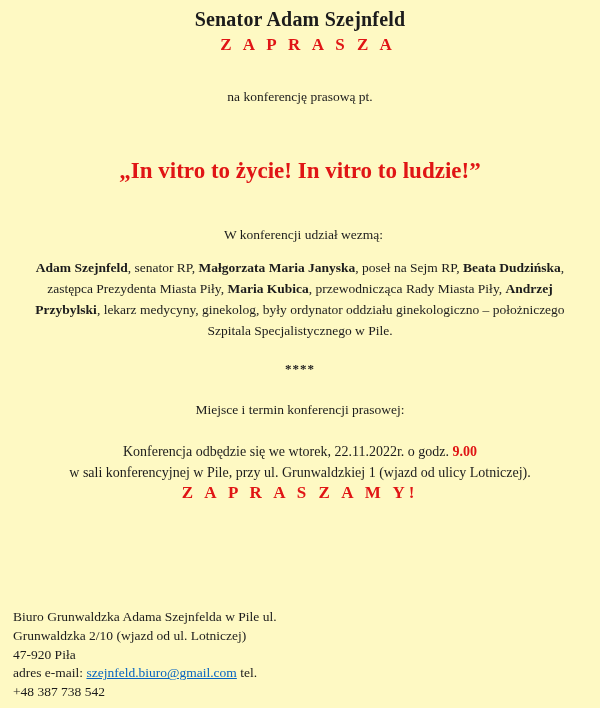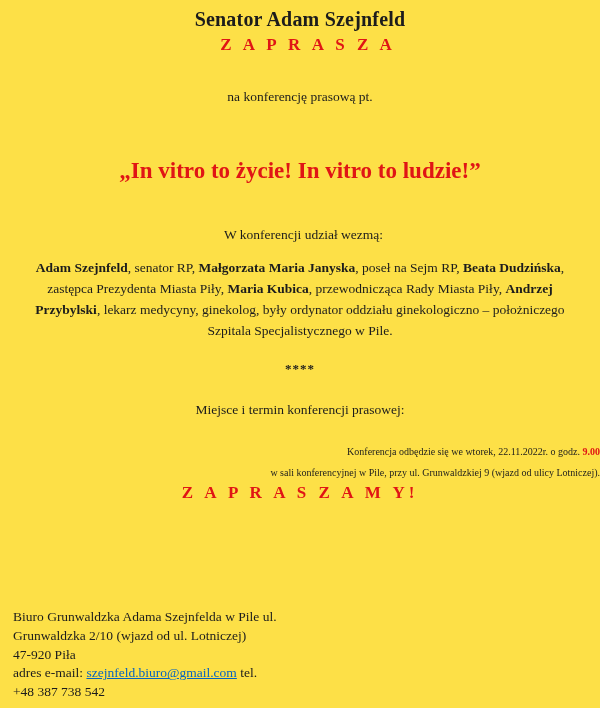--- a/index.html
+++ b/index.html
@@ -4,21 +4,21 @@
 <style>
   html, body {
     margin: 0;
     padding: 0;
     background: #ffffff;
   }
   .doc {
     position: relative;
     width: 600px;
     height: 708px;
-    background: #fde047;
+    background: #fef9c3;
     overflow: hidden;
     font-family: "Liberation Serif", "DejaVu Serif", serif;
     color: #1c1c1c;
   }
   .center { text-align: center; }
   .sender {
     padding-top: 8px;
     font-size: 20px;
     font-weight: bold;
     letter-spacing: 0.2px;
@@ -58,23 +58,22 @@
     font-size: 13px;
     font-weight: bold;
     letter-spacing: 1px;
   }
   .details-heading {
     margin-top: 25px;
     font-size: 13.5px;
   }
   .conference-when {
     margin-top: 23px;
-    font-size: 10px;
+    font-size: 14px;
     line-height: 21px;
-    text-align: right;
   }
   .red { color: var(--accent-red, #e01515); font-weight: bold; }
   .closing {
     font-size: 17px;
     font-weight: bold;
     letter-spacing: 4px;
     color: var(--accent-red, #e01515);
   }
   .footer {
     position: absolute;
@@ -107,21 +106,21 @@
   <div class="participants-intro center">W konferencji udział wezmą:</div>
 
   <div class="participants"><span style="font-weight: bold;">Adam Szejnfeld</span><span>, senator RP, </span><span style="font-weight: bold;">Małgorzata Maria Janyska</span><span>, poseł na Sejm RP, </span><span style="font-weight: bold;">Beata Dudzińska</span><span>, zastępca Prezydenta Miasta Piły, </span><span style="font-weight: bold;">Maria Kubica</span><span>, przewodnicząca Rady Miasta Piły, </span><span style="font-weight: bold;">Andrzej Przybylski</span><span>, lekarz medycyny, ginekolog, były ordynator oddziału ginekologiczno – położniczego Szpitala Specjalistycznego w Pile.</span></div>
 
   <div class="separator center">****</div>
 
   <div class="details-heading center">Miejsce i termin konferencji prasowej:</div>
 
   <div class="conference-when center">
     <div><span>Konferencja odbędzie się we wtorek, 22.11.2022r. o godz. </span><span class="red" style="font-weight: bold;">9.00</span></div>
-    <div>w sali konferencyjnej w Pile, przy ul. Grunwaldzkiej 9 (wjazd od ulicy Lotniczej).</div>
+    <div>w sali konferencyjnej w Pile, przy ul. Grunwaldzkiej 1 (wjazd od ulicy Lotniczej).</div>
   </div>
 
   <div class="closing center">Z A P R A S Z A M Y!</div>
 
   <div class="footer">
     <div>Biuro Grunwaldzka Adama Szejnfelda w Pile  ul.</div>
     <div>Grunwaldzka 2/10 (wjazd od ul. Lotniczej)</div>
     <div>47-920 Piła</div>
     <div>
       <span>adres e-mail: </span><a class="email-link">szejnfeld.biuro@gmail.com</a><span> tel.</span>

